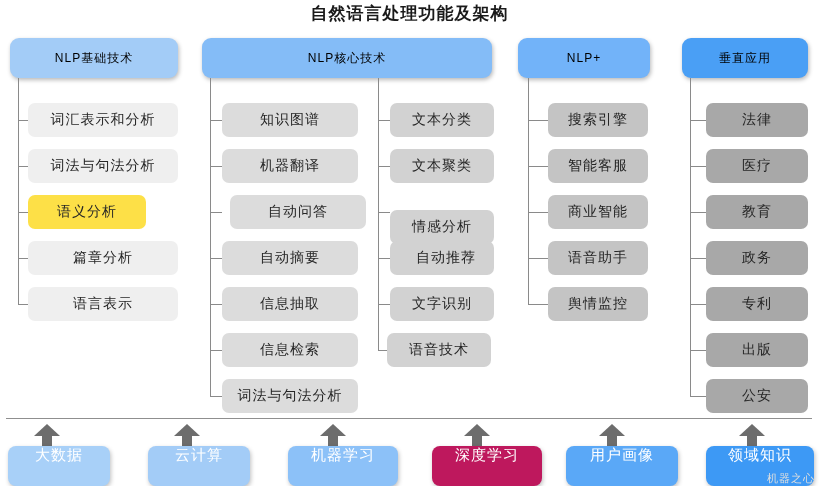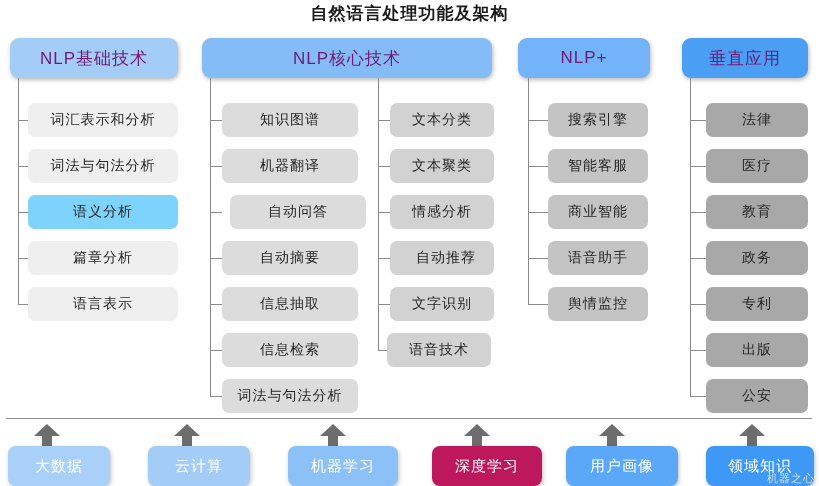--- a/index.html
+++ b/index.html
@@ -20,22 +20,22 @@
     letter-spacing:1px;
     line-height:24px;
   }
 
   
   .header-pill{
     position:absolute;
     height:40px;
     border-radius:9px;
     display:flex;align-items:center;justify-content:center;
-    color:#701a75;
-    font-size:17px;
+    color:#000000;
+    font-size:12px;
     letter-spacing:1px;
     box-shadow:1px 2px 4px rgba(0,0,0,.28);
     box-sizing:border-box;
   }
 
   
   .spine{
     position:absolute;
     width:1px;
     background:#8a8a8a;
@@ -81,21 +81,21 @@
     border-left:13px solid transparent;
     border-right:13px solid transparent;
     border-bottom:12px solid #6d6d6d;
   }
 
   
   .found-pill{
     position:absolute;
     height:40px;
     border-radius:8px;
-    display:flex;align-items:center;justify-content:center;
+    display:flex;justify-content:center;
     color:#ffffff;font-size:15px;letter-spacing:1px;
     box-shadow:1px 2px 4px rgba(0,0,0,.25);
     box-sizing:border-box;
   }
 
   
   .watermark{
     position:absolute;
     right:4px;bottom:0px;
     font-size:11px;
@@ -118,21 +118,21 @@
       <div class="spine" style="left: 18px; top: 78px; height: 226px; background: rgb(138, 138, 138);"></div>
       <div class="elbow" style="left: 18px; top: 120px; width: 10px; background: rgb(138, 138, 138);"></div>
       <div class="leaf" style="left: 28px; top: 103px; width: 150px; background: rgb(239, 239, 239);">
         <span>词汇表示和分析</span>
       </div>
       <div class="elbow" style="left: 18px; top: 166px; width: 10px; background: rgb(138, 138, 138);"></div>
       <div class="leaf" style="left: 28px; top: 149px; width: 150px; background: rgb(239, 239, 239);">
         <span>词法与句法分析</span>
       </div>
       <div class="elbow" style="left: 18px; top: 212px; width: 10px; background: rgb(138, 138, 138);"></div>
-      <div class="leaf" style="left: 28px; top: 195px; width: 150px; background: #7dd3fc;">
+      <div class="leaf" style="left: 28px; top: 195px; width: 118px; background: #fde047;">
         <span>语义分析</span>
       </div>
       <div class="elbow" style="left: 18px; top: 258px; width: 10px; background: rgb(138, 138, 138);"></div>
       <div class="leaf" style="left: 28px; top: 241px; width: 150px; background: rgb(239, 239, 239);">
         <span>篇章分析</span>
       </div>
       <div class="elbow" style="left: 18px; top: 304px; width: 10px; background: rgb(138, 138, 138);"></div>
       <div class="leaf" style="left: 28px; top: 287px; width: 150px; background: rgb(239, 239, 239);">
         <span>语言表示</span>
       </div>
@@ -171,21 +171,21 @@
       <div class="spine" style="left: 378px; top: 78px; height: 272px; background: rgb(138, 138, 138);"></div>
       <div class="elbow" style="left: 378px; top: 120px; width: 12px; background: rgb(138, 138, 138);"></div>
       <div class="leaf" style="left: 390px; top: 103px; width: 104px; background: rgb(210, 210, 210);">
         <span>文本分类</span>
       </div>
       <div class="elbow" style="left: 378px; top: 166px; width: 12px; background: rgb(138, 138, 138);"></div>
       <div class="leaf" style="left: 390px; top: 149px; width: 104px; background: rgb(210, 210, 210);">
         <span>文本聚类</span>
       </div>
       <div class="elbow" style="left: 378px; top: 212px; width: 12px; background: rgb(138, 138, 138);"></div>
-      <div class="leaf" style="left: 390px; top: 195px; width: 104px; background: rgb(210, 210, 210);">
+      <div class="leaf" style="left: 390px; top: 210px; width: 104px; background: rgb(210, 210, 210);">
         <span>情感分析</span>
       </div>
       <div class="elbow" style="left: 378px; top: 258px; width: 12px; background: rgb(138, 138, 138);"></div>
       <div class="leaf" style="left: 390px; top: 241px; width: 104px; background: rgb(210, 210, 210); padding-left: 8px;">
         <span>自动推荐</span>
       </div>
       <div class="elbow" style="left: 378px; top: 304px; width: 12px; background: rgb(138, 138, 138);"></div>
       <div class="leaf" style="left: 390px; top: 287px; width: 104px; background: rgb(210, 210, 210);">
         <span>文字识别</span>
       </div>

